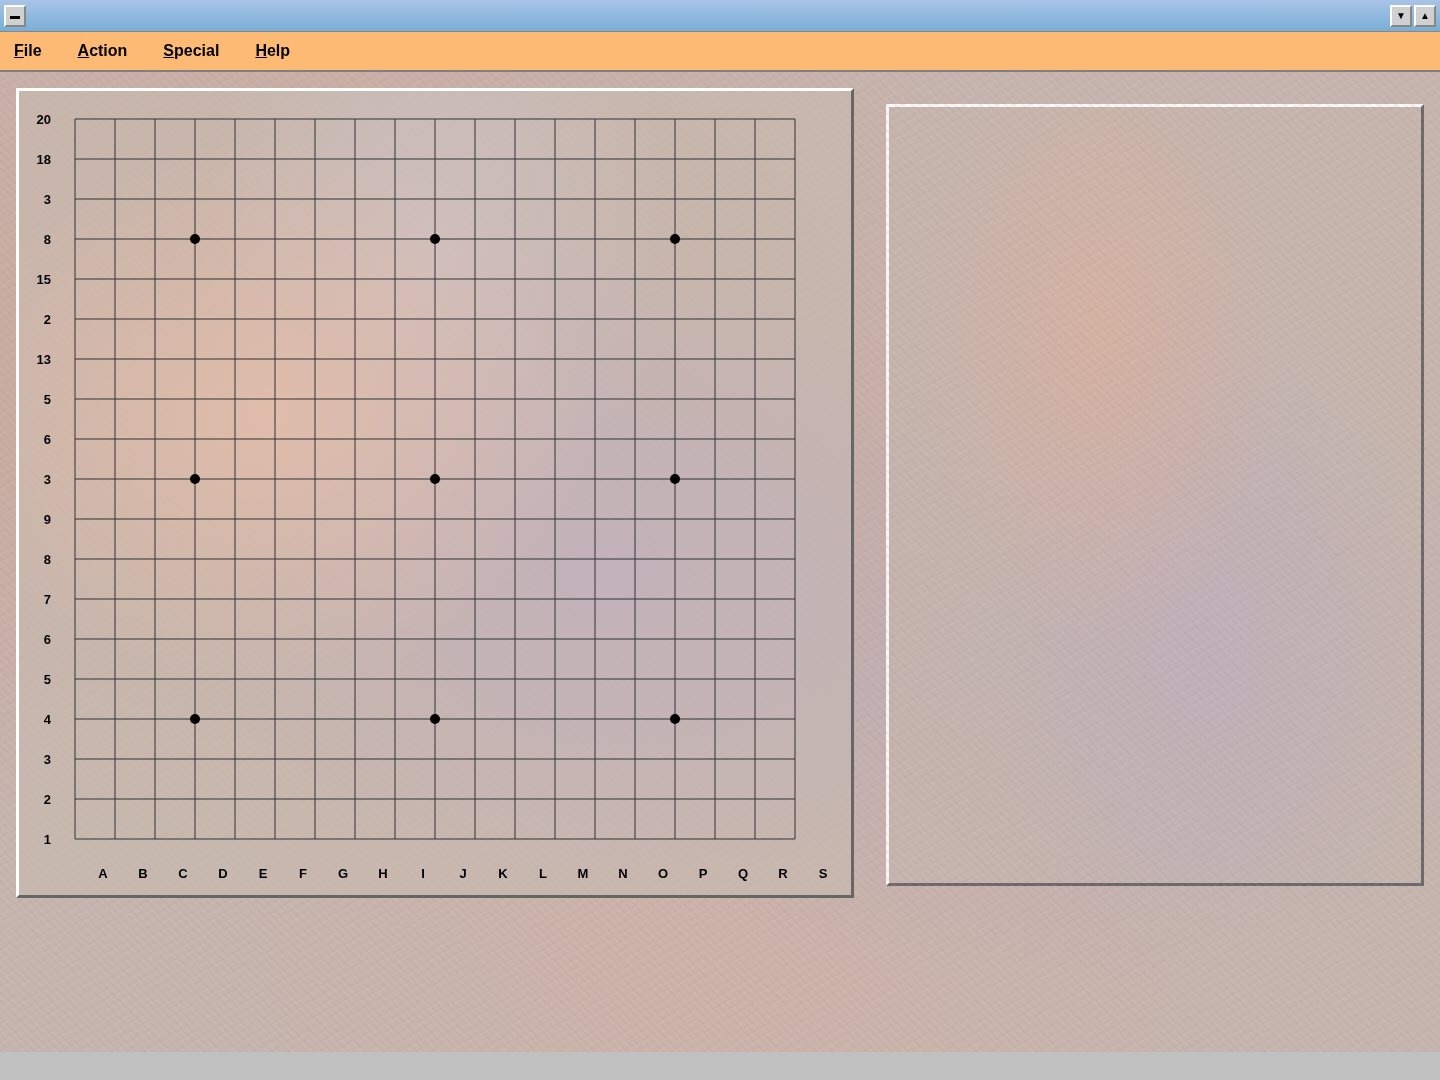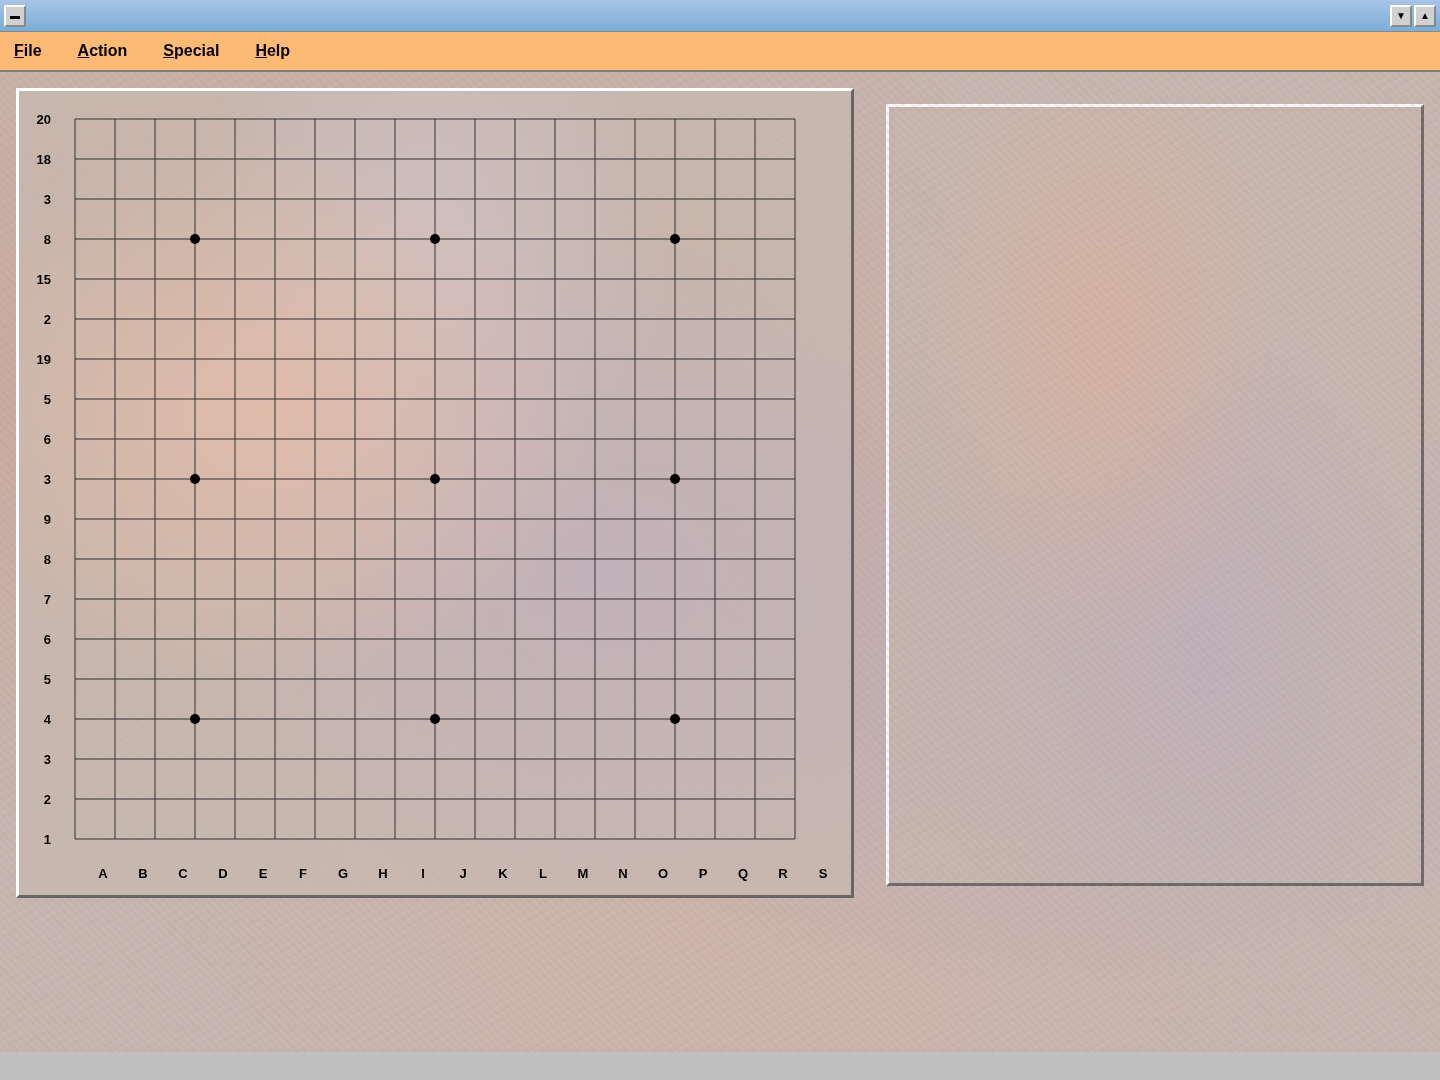--- a/index.html
+++ b/index.html
@@ -238,21 +238,21 @@
           <div class="row-label">3</div>
           <div class="row-label">4</div>
           <div class="row-label">5</div>
           <div class="row-label">6</div>
           <div class="row-label">7</div>
           <div class="row-label">8</div>
           <div class="row-label">9</div>
           <div class="row-label">3</div>
           <div class="row-label">6</div>
           <div class="row-label">5</div>
-          <div class="row-label">19</div>
+          <div class="row-label">13</div>
           <div class="row-label">2</div>
           <div class="row-label">15</div>
           <div class="row-label">8</div>
           <div class="row-label">3</div>
           <div class="row-label">18</div>
           <div class="row-label">20</div>
         </div>
 
       <div style="display:flex;flex-direction:column;">
         <div class="go-board">

